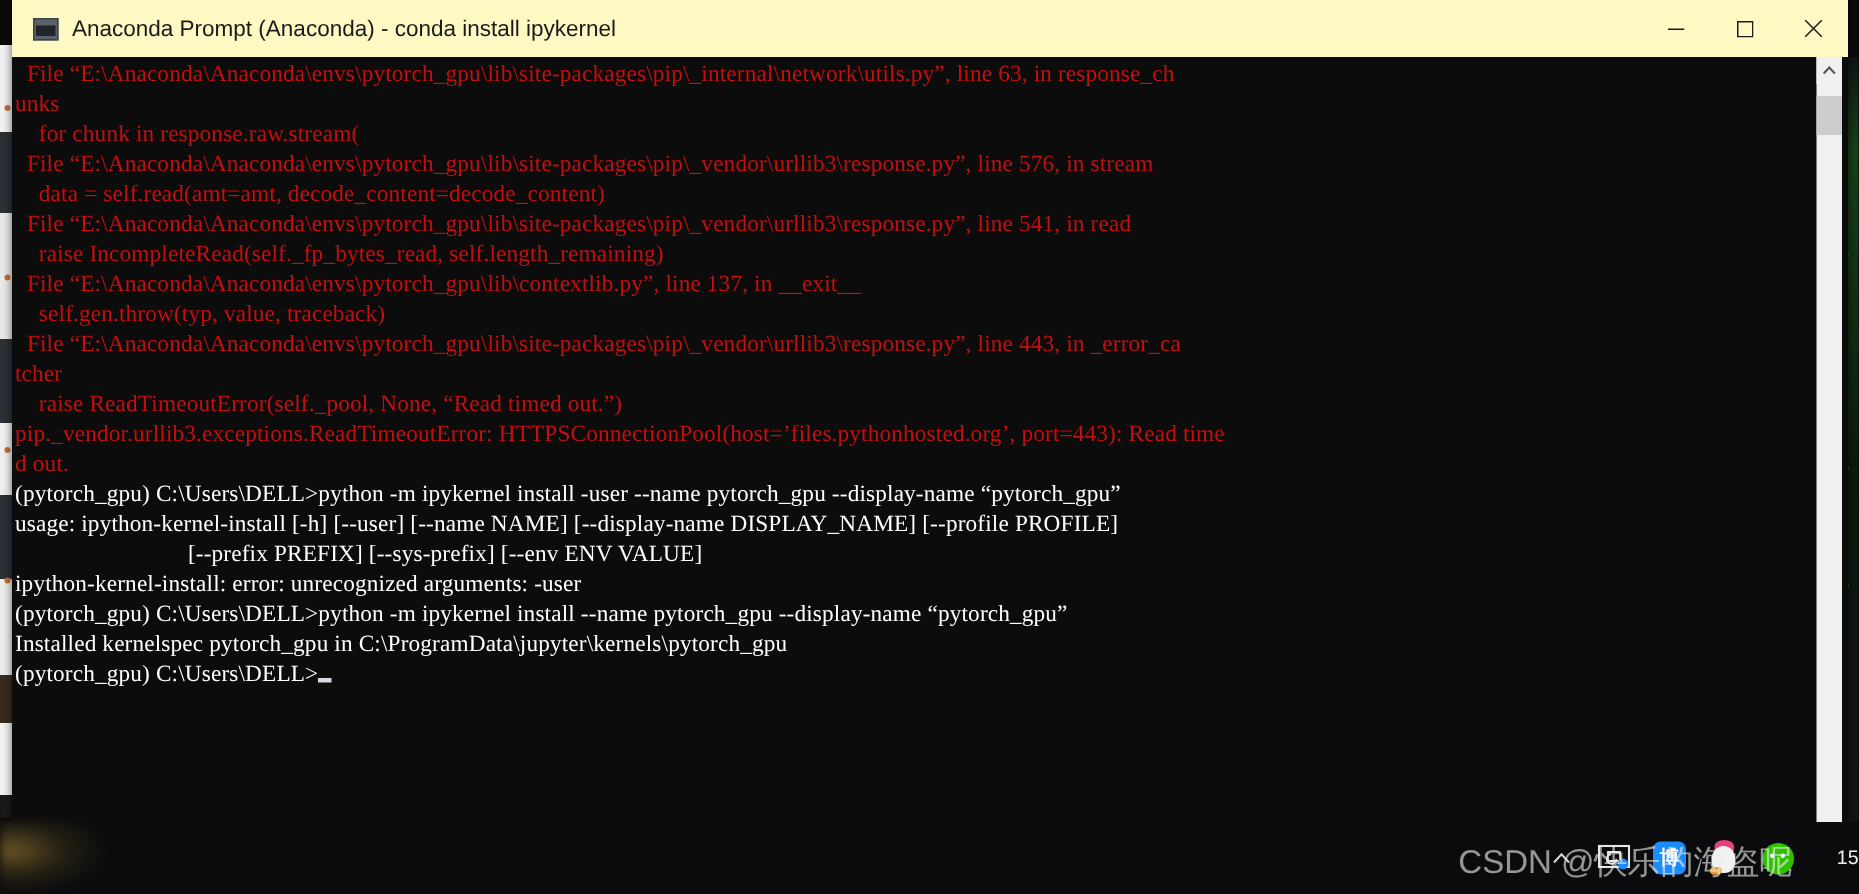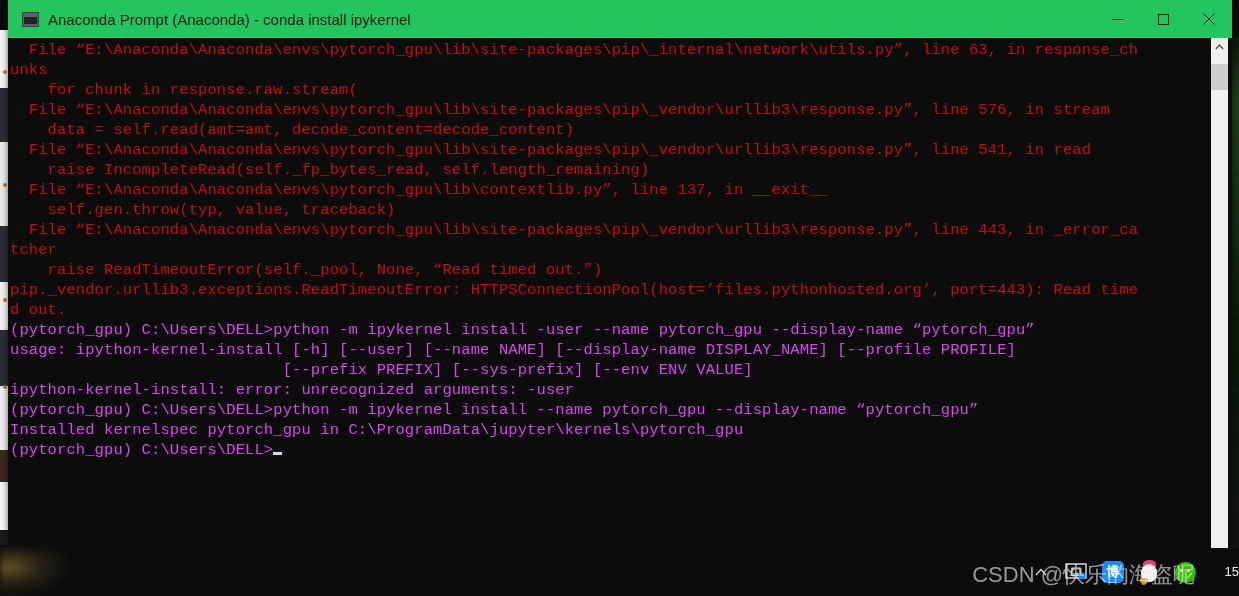--- a/index.html
+++ b/index.html
@@ -68,21 +68,21 @@
   #term-window {
     position: absolute;
     left: 8px; top: 0;
     width: 1224px;
     height: 548px;
     background: #0c0c0c;
     box-shadow: 0 0 6px rgba(0,0,0,.6);
   }
   #titlebar {
     height: 38px;
-    background: #22c55e;
+    background: #fef9c3;
     display: flex;
     align-items: center;
     position: relative;
   }
   #title-icon {
     width: 17px; height: 15px;
     margin-left: 14px;
     background: #5a6168;
     border: 1px solid #3d4246;
     box-sizing: border-box;
@@ -125,28 +125,28 @@
     right: 0;
     height: 510px;
     background: #0c0c0c;
     overflow: hidden;
   }
   #term-text {
     position: absolute;
     left: 0; top: 2px;
     width: 1195px;
     padding-left: 2px;
-    font-family: Liberation Mono, monospace;
+    font-family: Liberation Serif, serif;
     font-size: 15.5px;
     line-height: 20px;
     white-space: pre;
     letter-spacing: 0.1px;
   }
   .err { color: #c40f0f; }
-  .out { color: #d946ef; }
+  .out { color: #ffffff; }
   .cursor {
     display: inline-block;
     width: 9px;
     height: 3px;
     background: #d6dade;
     vertical-align: -1px;
   }
 
   
   #term-scrollbar {

